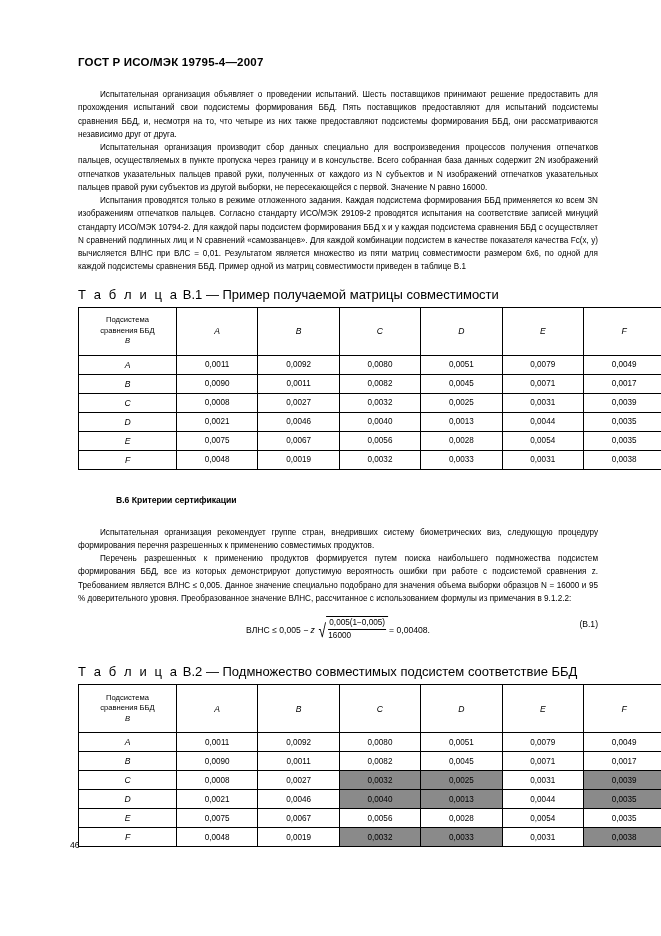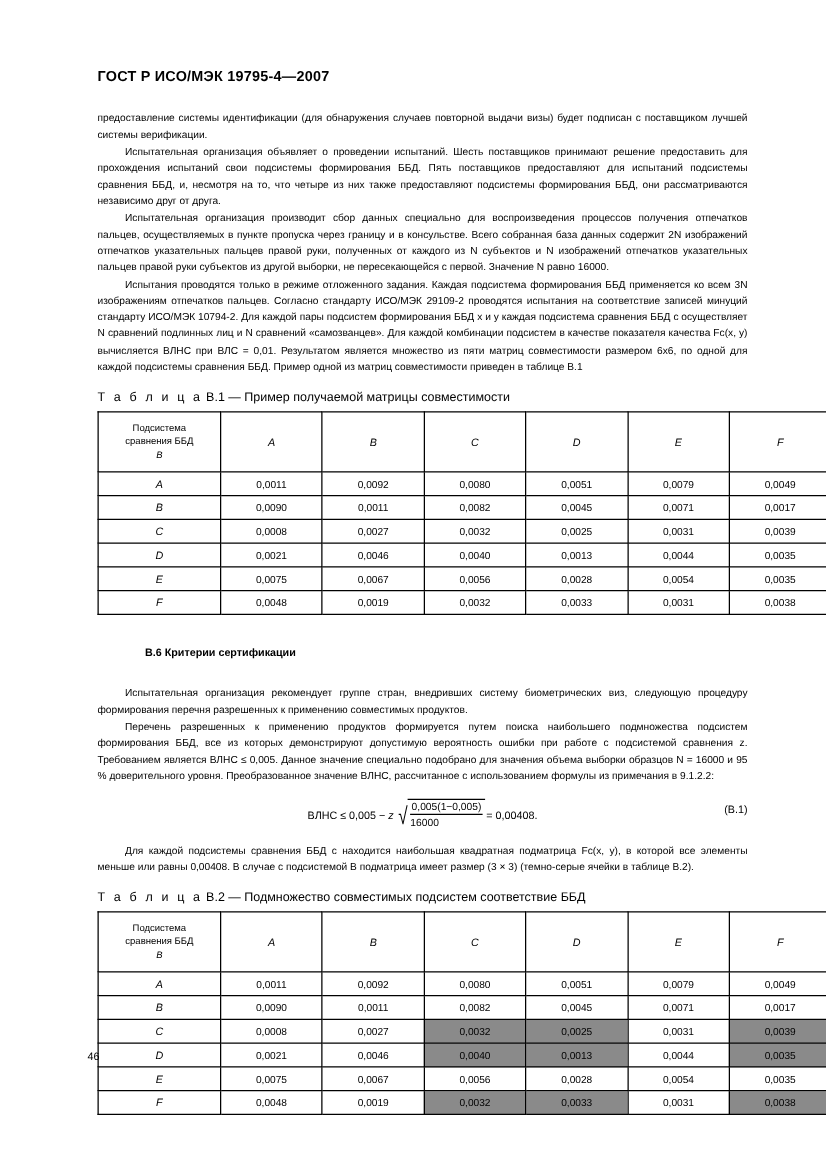--- a/index.html
+++ b/index.html
@@ -42,21 +42,21 @@
     letter-spacing: 0.01px;
   }
   p.body.indent {
     text-indent: 22px;
   }
   .spacer-sm { height: 5px; }
   .spacer-md { height: 9px; }
   .spacer-lg { height: 13px; }
 
   .tbl-caption {
-    font-size: 10px;
+    font-size: 13px;
     margin: 0 0 5px 0;
     white-space: nowrap;
   }
   .tbl-caption .sp {
     letter-spacing: 2.1px;
   }
 
   table.matrix {
     border-collapse: collapse;
     width: 505px;
@@ -162,21 +162,20 @@
 </style>
 </head>
 <body>
 
 <div class="page">
 
   <div class="header">ГОСТ Р ИСО/МЭК 19795-4—2007</div>
 
   <div class="content">
 
-    <p class="body">предоставление системы идентификации (для обнаружения случаев повторной выдачи визы) будет подписан с поставщиком лучшей системы верификации.</p>
     <p class="body indent">Испытательная организация объявляет о проведении испытаний. Шесть поставщиков принимают решение предоставить для прохождения испытаний свои подсистемы формирования ББД. Пять поставщиков предоставляют для испытаний подсистемы сравнения ББД, и, несмотря на то, что четыре из них также предоставляют подсистемы формирования ББД, они рассматриваются независимо друг от друга.</p>
     <p class="body indent">Испытательная организация производит сбор данных специально для воспроизведения процессов получения отпечатков пальцев, осуществляемых в пункте пропуска через границу и в консульстве. Всего собранная база данных содержит 2N изображений отпечатков указательных пальцев правой руки, полученных от каждого из N субъектов и N изображений отпечатков указательных пальцев правой руки субъектов из другой выборки, не пересекающейся с первой. Значение N равно 16000.</p>
     <p class="body indent">Испытания проводятся только в режиме отложенного задания. Каждая подсистема формирования ББД применяется ко всем 3N изображениям отпечатков пальцев. Согласно стандарту ИСО/МЭК 29109-2 проводятся испытания на соответствие записей минуций стандарту ИСО/МЭК 10794-2. Для каждой пары подсистем формирования ББД x и y каждая подсистема сравнения ББД c осуществляет N сравнений подлинных лиц и N сравнений «самозванцев». Для каждой комбинации подсистем в качестве показателя качества Fc(x, y) вычисляется ВЛНС при ВЛС = 0,01. Результатом является множество из пяти матриц совместимости размером 6х6, по одной для каждой подсистемы сравнения ББД. Пример одной из матриц совместимости приведен в таблице В.1</p>
 
     <div class="spacer-lg"></div>
 
     <div class="tbl-caption">
       <span class="sp">Т а б л и ц а</span>
       <span>В.1</span>
       <span>— Пример получаемой матрицы совместимости</span>
@@ -282,21 +281,20 @@
           <span class="frac">
             <span class="num">0,005(1−0,005)</span>
             <span class="den">16000</span>
           </span>
         </span>
         <span>= 0,00408.</span>
       </div>
       <div class="eqno">(В.1)</div>
     </div>
 
-    <p class="body indent">Для каждой подсистемы сравнения ББД c находится наибольшая квадратная подматрица Fc(x, y), в которой все элементы меньше или равны 0,00408. В случае с подсистемой B подматрица имеет размер (3 × 3) (темно-серые ячейки в таблице В.2).</p>
 
     <div class="spacer-lg"></div>
 
     <div class="tbl-caption">
       <span class="sp">Т а б л и ц а</span>
       <span>В.2</span>
       <span>— Подмножество совместимых подсистем соответствие ББД</span>
     </div>
 
     <table class="matrix">

